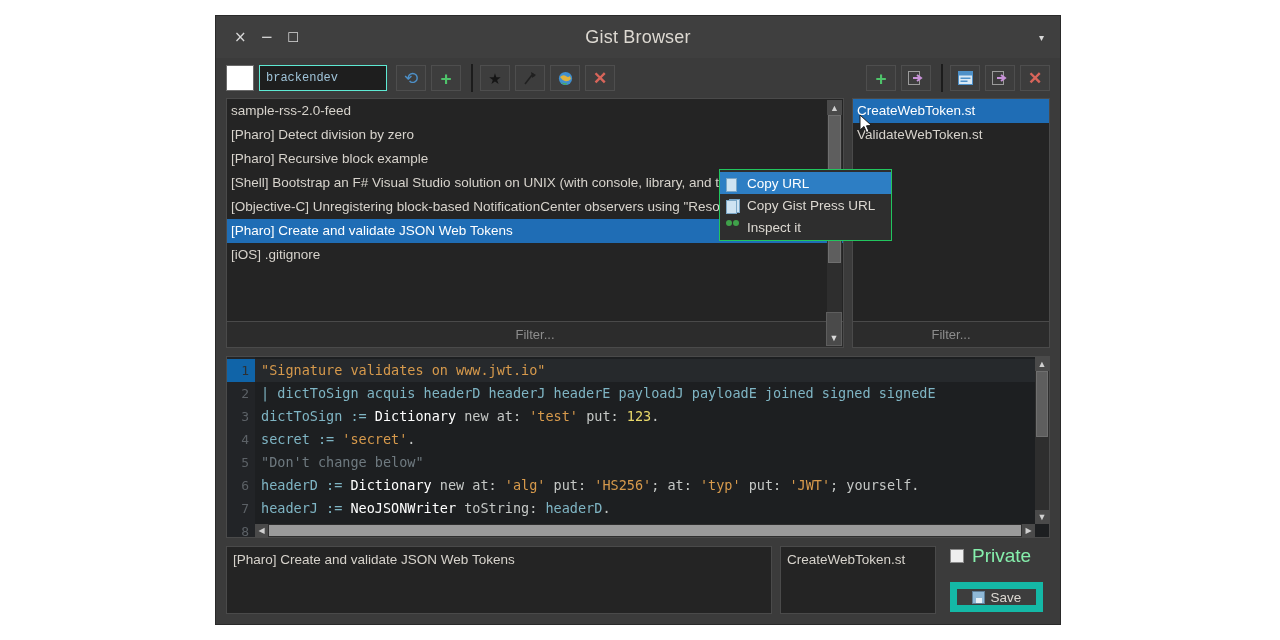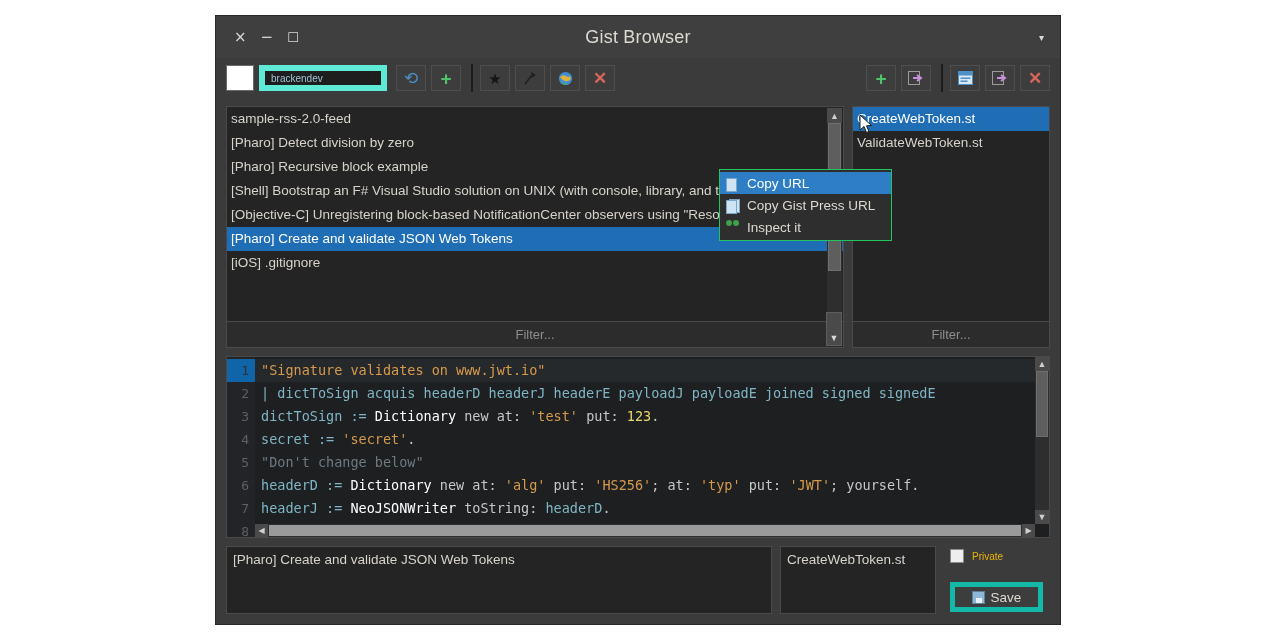--- a/index.html
+++ b/index.html
@@ -32,43 +32,43 @@
   
   .toolbar{
     height:40px;flex:0 0 40px;display:flex;align-items:center;
     padding:0 10px;gap:0;background:#3b3b3b;
   }
   .swatch{
     width:28px;height:26px;background:#ffffff;border:1px solid #6a6a6a;
     margin-right:5px;box-sizing:border-box;
   }
   .userfield{
-    width:128px;height:26px;background:#1e1e1e;border:6px solid #5eead4;
-    color:#9fc3d8;font-size:10px;display:flex;align-items:center;
-    padding:0 6px;box-sizing:border-box;
+    width:128px;height:26px;background:#1e1e1e;border:1px solid #5eead4;
+    color:#9fc3d8;font-size:12px;display:flex;align-items:center;
+    padding:0 6px;box-sizing:border-box;font-family:Liberation Mono, monospace;
   }
   .tbtn{
     width:30px;height:26px;border:1px solid #4e4e4e;background:#3d3d3d;
     display:flex;align-items:center;justify-content:center;
     box-sizing:border-box;margin-left:5px;font-size:14px;line-height:1;
   }
   .tbtn.first{margin-left:9px;}
   .sep{
     width:2px;height:28px;background:#1c1c1c;margin:0 7px 0 10px;
     flex:0 0 2px;
   }
   .spacer{flex:1 1 auto;}
   .tb-green{color:#4ec36a;font-size:19px;font-weight:bold;}
   .tb-red{color:#d8655a;font-size:17px;font-weight:bold;}
   .tb-star{color:#151515;font-size:15px;}
   
   .lists{
     flex:0 0 250px;display:flex;padding:0 10px;gap:0;box-sizing:border-box;
   }
-  .listwrap{position:relative;display:flex;flex-direction:column;margin-top:8px;}
+  .listwrap{position:relative;display:flex;flex-direction:column;}
   .left-list{flex:0 0 618px;}
   .right-list{flex:1 1 auto;margin-left:8px;}
   .listbox{
     background:#242424;border:1px solid #4a4a4a;box-sizing:border-box;
     flex:1 1 auto;overflow:hidden;position:relative;
     display:flex;flex-direction:column;
   }
   .lrow{
     height:24px;line-height:24px;color:#d7d3cc;font-size:13.5px;
     padding:0 4px;white-space:nowrap;overflow:hidden;box-sizing:border-box;
@@ -178,23 +178,23 @@
     flex:0 0 156px;background:#242424;border:1px solid #4a4a4a;
     color:#d7d3cc;font-size:13.5px;padding:5px 6px;box-sizing:border-box;
   }
   .rightcol{
     flex:0 0 106px;display:flex;flex-direction:column;gap:10px;
     padding-left:6px;box-sizing:border-box;
   }
   .privrow{display:flex;align-items:center;gap:8px;height:20px;}
   .chk{width:14px;height:14px;background:#eeeeee;border:1px solid #8a8a8a;
        box-sizing:border-box;}
-  .privlabel{color:#eab308;font-size:10px;}
+  .privlabel{color:#86efac;font-size:19px;}
   .savebtn{
-    width:93px;height:30px;background:#3d3d3d;border:5px solid #14b8a6;
+    width:93px;height:30px;background:#3d3d3d;border:7px solid #14b8a6;
     display:flex;align-items:center;justify-content:center;gap:6px;
     color:#ddd9d2;font-size:13.5px;box-sizing:border-box;margin-top:6px;
   }
   .disk{width:13px;height:13px;background:#8fb8d6;position:relative;
         border:1px solid #5f7f99;box-sizing:border-box;}
   .disk:after{content:"";position:absolute;left:3px;bottom:0;width:6px;
               height:5px;background:#e8f1f7;}
 </style>
 </head>
 <body>

